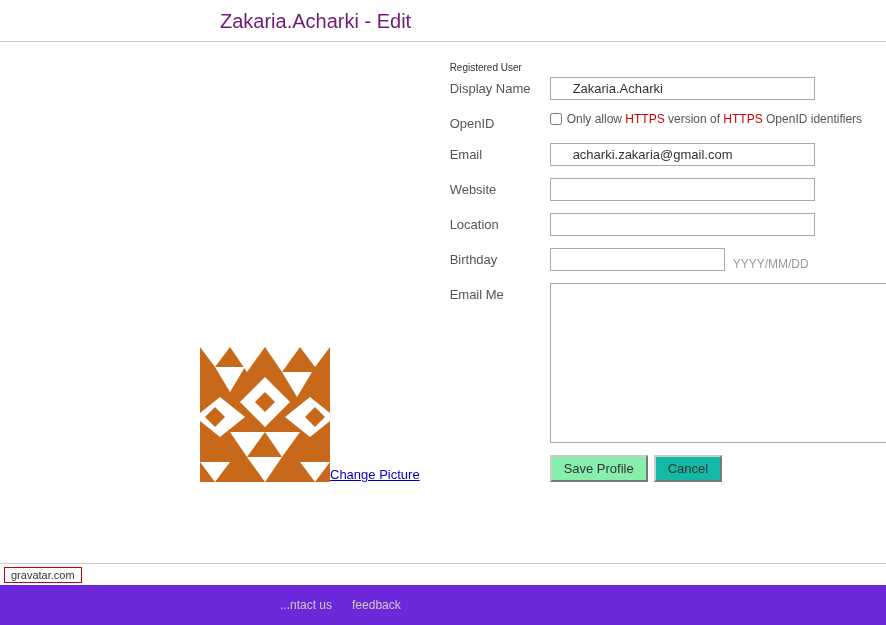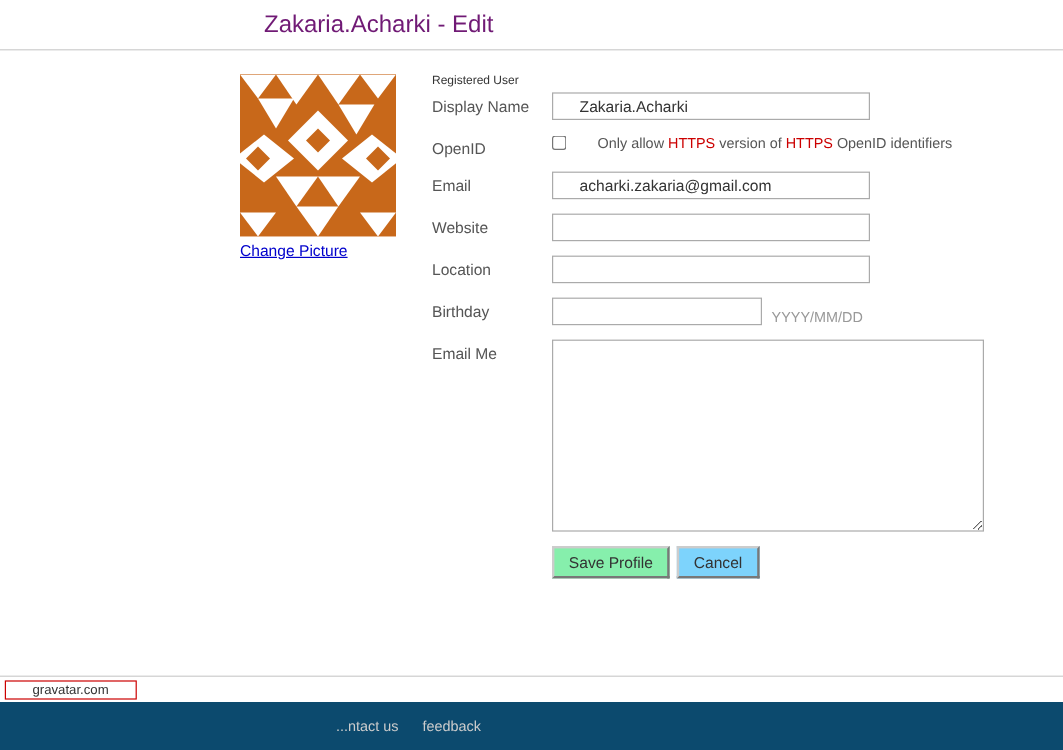--- a/index.html
+++ b/index.html
@@ -29,22 +29,22 @@
 
     
     .main-content {
       display: flex;
       padding: 20px 20px 20px 200px;
     }
 
     
     .avatar-section {
       display: flex;
-      flex-direction: column;
-      align-items: flex-start;
+      flex-direction: row;
+      align-items: flex-end;
       margin-right: 30px;
       flex-shrink: 0;
     }
 
     .avatar-image {
       width: 130px;
       height: 135px;
       background-color: #c8681a;
       position: relative;
       overflow: hidden;
@@ -95,21 +95,20 @@
       padding: 3px 22px;
       font-size: 13px;
       width: 265px;
       color: #333;
       outline: none;
     }
 
     .openid-row {
       display: flex;
       align-items: center;
-      gap: 21px;
     }
 
     .openid-checkbox {
       margin-right: 5px;
       width: 12px;
       height: 12px;
     }
 
     .openid-label {
       font-size: 12px;
@@ -162,35 +161,35 @@
     .btn-save {
       background: #86efac;
       border: 2px outset #ccc;
       padding: 4px 12px;
       font-size: 13px;
       cursor: pointer;
       color: #333;
     }
 
     .btn-cancel {
-      background: #7dd3fc;
+      background: #14b8a6;
       border: 2px outset #ccc;
       padding: 4px 12px;
       font-size: 13px;
       cursor: pointer;
       color: #333;
     }
 
     
     .page-footer {
       position: absolute;
       bottom: 0;
       left: 0;
       right: 0;
-      background: #0c4a6e;
+      background: #6d28d9;
       height: 40px;
       display: flex;
       align-items: center;
       padding: 0 20px;
     }
 
     .footer-links {
       display: flex;
       gap: 20px;
       margin-left: 260px;
@@ -210,21 +209,21 @@
       right: 0;
       height: 22px;
       background: #fff;
       border-top: 1px solid #ccc;
       display: flex;
       align-items: center;
     }
 
     .url-indicator {
       border: 1px solid #c00;
-      padding: 1px 22px;
+      padding: 1px 6px;
       font-size: 11px;
       color: #333;
       margin-left: 4px;
     }
   </style>
 </head>
 <body>
 
 <div class="page-wrapper">
 

